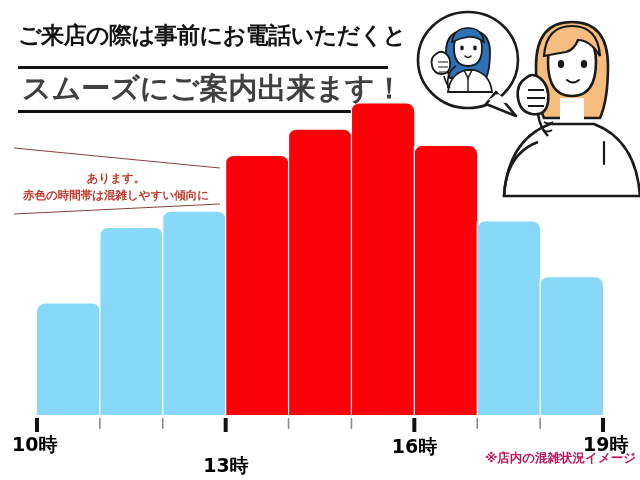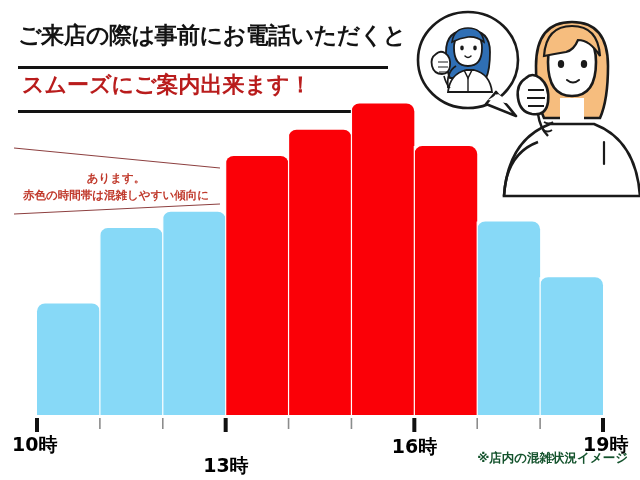--- a/index.html
+++ b/index.html
@@ -48,24 +48,24 @@
     height: 3px;
     background: #131313;
   }
   .rule-top { top: 66px; }
   .rule-bottom { top: 110px; }
   .headline-line2 {
     position: absolute;
     left: 22px;
     top: 74px;
     width: 372px;
-    font-size: 22px;
+    font-size: 29px;
     font-weight: bold;
     letter-spacing: 0px;
-    color: #b91c1c;
+    color: #404040;
     white-space: nowrap;
     line-height: 1;
   }
 
   
   .annotation {
     position: absolute;
     left: 12px;
     top: 142px;
     width: 210px;
@@ -98,25 +98,25 @@
     position: absolute;
     font-size: 19px;
     font-weight: bold;
     color: #000000;
     white-space: nowrap;
     line-height: 1;
   }
 
   .footnote {
     position: absolute;
-    right: 12px;
+    right: 4px;
     top: 452px;
     font-size: 12.5px;
     font-weight: bold;
-    color: #14532d;
+    color: #be185d;
     white-space: nowrap;
     line-height: 1;
   }
 
   
   .illustration {
     position: absolute;
     left: 408px;
     top: 0px;
     width: 232px;

